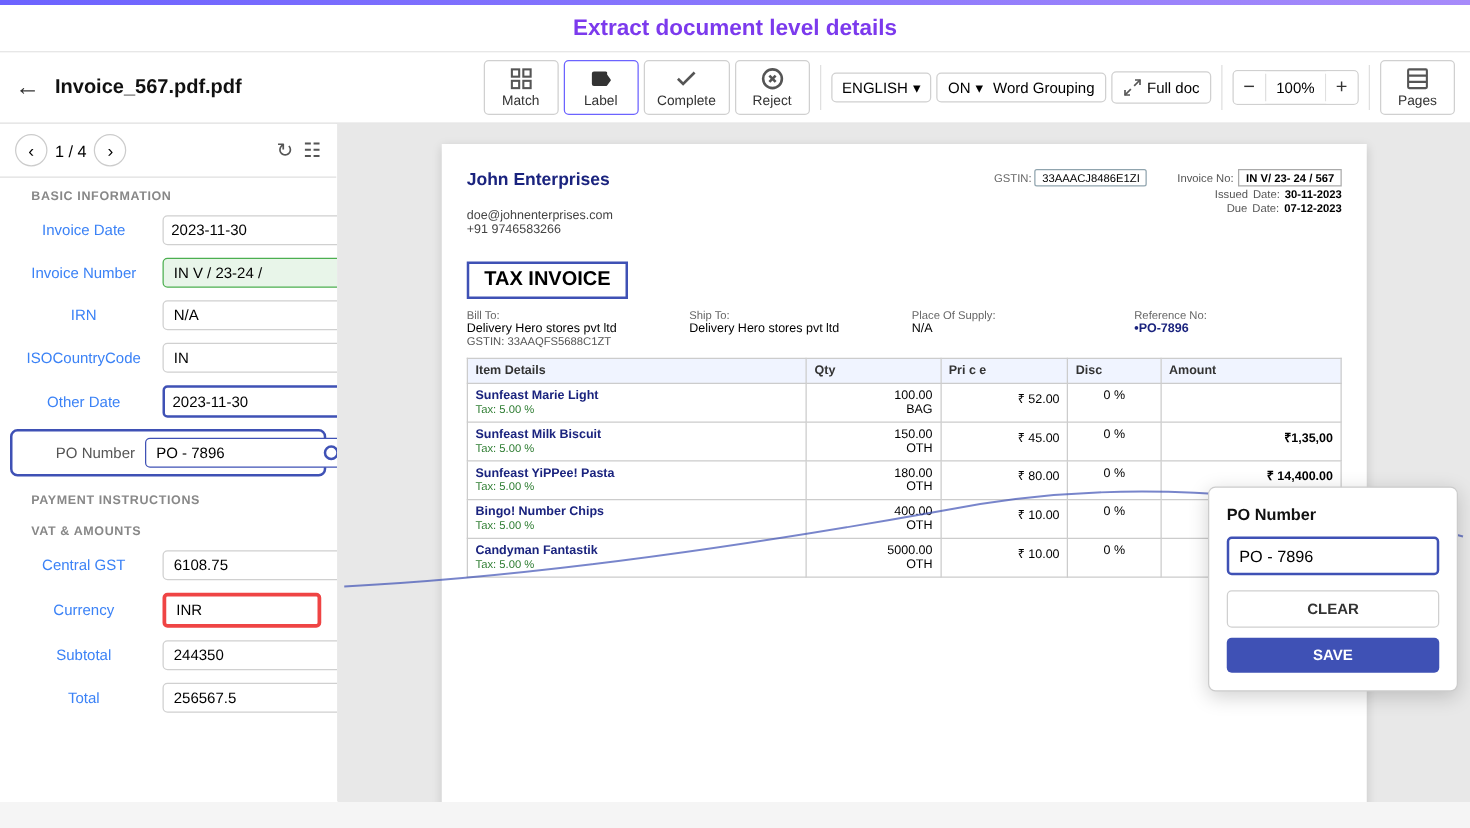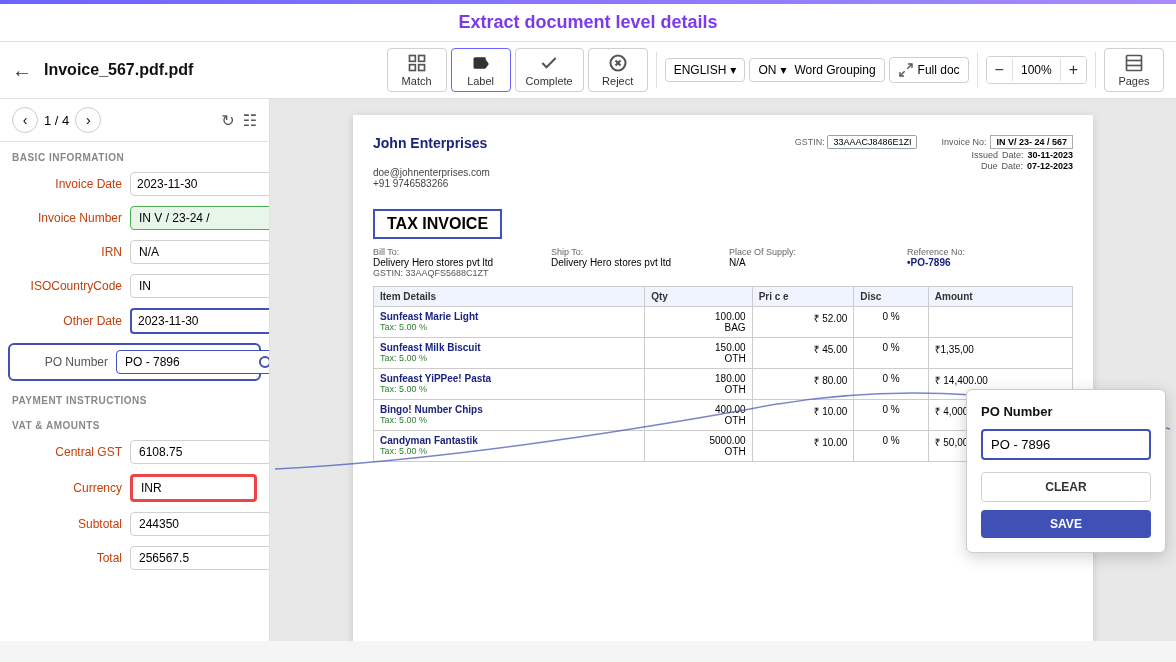--- a/index.html
+++ b/index.html
@@ -30,24 +30,24 @@
 
     
     .left-panel { width: 270px; min-width: 270px; background: white; border-right: 1px solid #e0e0e0; overflow-y: auto; padding: 0; }
     .page-nav { display: flex; align-items: center; justify-content: space-between; padding: 8px 12px; border-bottom: 1px solid #e0e0e0; }
     .page-nav-center { display: flex; align-items: center; gap: 6px; }
     .nav-btn { width: 26px; height: 26px; border-radius: 50%; border: 1px solid #ccc; background: white; cursor: pointer; display: flex; align-items: center; justify-content: center; font-size: 14px; }
     .page-info { font-size: 13px; font-weight: 500; }
     .nav-icons { display: flex; gap: 8px; }
     .nav-icon-btn { cursor: pointer; color: #555; font-size: 16px; }
 
-    .section-label { font-size: 10px; font-weight: 700; color: #888; letter-spacing: 0.5px; padding: 10px 12px 4px; }
+    .section-label { font-size: 10px; font-weight: 700; color: #888; letter-spacing: 0.5px; padding: 10px 25px 4px; }
 
     .field-row { display: flex; align-items: center; padding: 5px 12px; gap: 8px; }
-    .field-label { font-size: 12px; color: #c2410c; min-width: 110px; text-align: right; }
+    .field-label { font-size: 12px; color: #3b82f6; min-width: 110px; text-align: center; }
     .field-input { border: 1px solid #d0d0d0; border-radius: 4px; padding: 4px 8px; font-size: 12px; flex: 1; background: white; }
     .field-input.highlighted { background: #e8f5e9; border-color: #4caf50; }
     .field-input-with-icon { display: flex; align-items: center; border: 1px solid #d0d0d0; border-radius: 4px; flex: 1; background: white; }
     .field-input-with-icon input { border: none; outline: none; padding: 4px 6px; font-size: 12px; flex: 1; background: transparent; }
     .select-input { border: 3px solid #ef4444; border-radius: 4px; padding: 4px 8px; font-size: 12px; flex: 1; background: white; appearance: none; }
     .po-row { display: flex; align-items: center; padding: 5px 12px; gap: 8px; }
     .po-row .field-label { font-size: 12px; color: #555; min-width: 110px; text-align: right; }
     .po-input { border: 2px solid #3f51b5; border-radius: 4px; padding: 4px 8px; font-size: 12px; flex: 1; background: white; font-weight: 500; }
     .circle-connector { width: 10px; height: 10px; border-radius: 50%; border: 2px solid #3f51b5; background: white; margin-left: -2px; }
 
@@ -69,21 +69,21 @@
     .bill-col-sub { color: #555; font-size: 9px; }
 
     .items-table { width: 100%; border-collapse: collapse; font-size: 10px; padding-left: 36px; }
     .items-table th { background: #f0f4ff; border: 1px solid #ccc; padding: 4px 6px; text-align: left; font-weight: 600; color: #333; }
     .items-table td { border: 1px solid #ccc; padding: 4px 6px; vertical-align: top; }
     .item-name { font-weight: 600; color: #1a237e; }
     .item-tax { color: #2e7d32; font-size: 9px; }
     .item-qty { text-align: right; }
     .item-price { text-align: right; }
     .item-disc { text-align: center; }
-    .item-amount { font-weight: 400; }
+    .item-amount { text-align: right; font-weight: 700; }
 
     .page-bottom { display: flex; align-items: center; justify-content: flex-end; margin-top: 8px; font-size: 11px; color: #555; gap: 6px; }
     .page-bottom-btn { cursor: pointer; color: #888; font-size: 16px; }
 
     
     .po-popup { position: absolute; right: 10px; top: 290px; width: 200px; background: white; border: 1px solid #ccc; border-radius: 6px; box-shadow: 0 4px 16px rgba(0,0,0,0.18); padding: 14px; z-index: 100; }
     .po-popup-title { font-size: 13px; font-weight: 700; color: #111; margin-bottom: 10px; }
     .po-popup-input { width: 100%; border: 2px solid #3f51b5; border-radius: 4px; padding: 6px 8px; font-size: 13px; outline: none; margin-bottom: 12px; }
     .po-popup-btns { display: flex; gap: 8px; flex-direction: column; }
     .btn-clear { flex: 1; padding: 7px; border: 1px solid #d0d0d0; border-radius: 4px; background: white; cursor: pointer; font-size: 12px; font-weight: 600; color: #333; }

